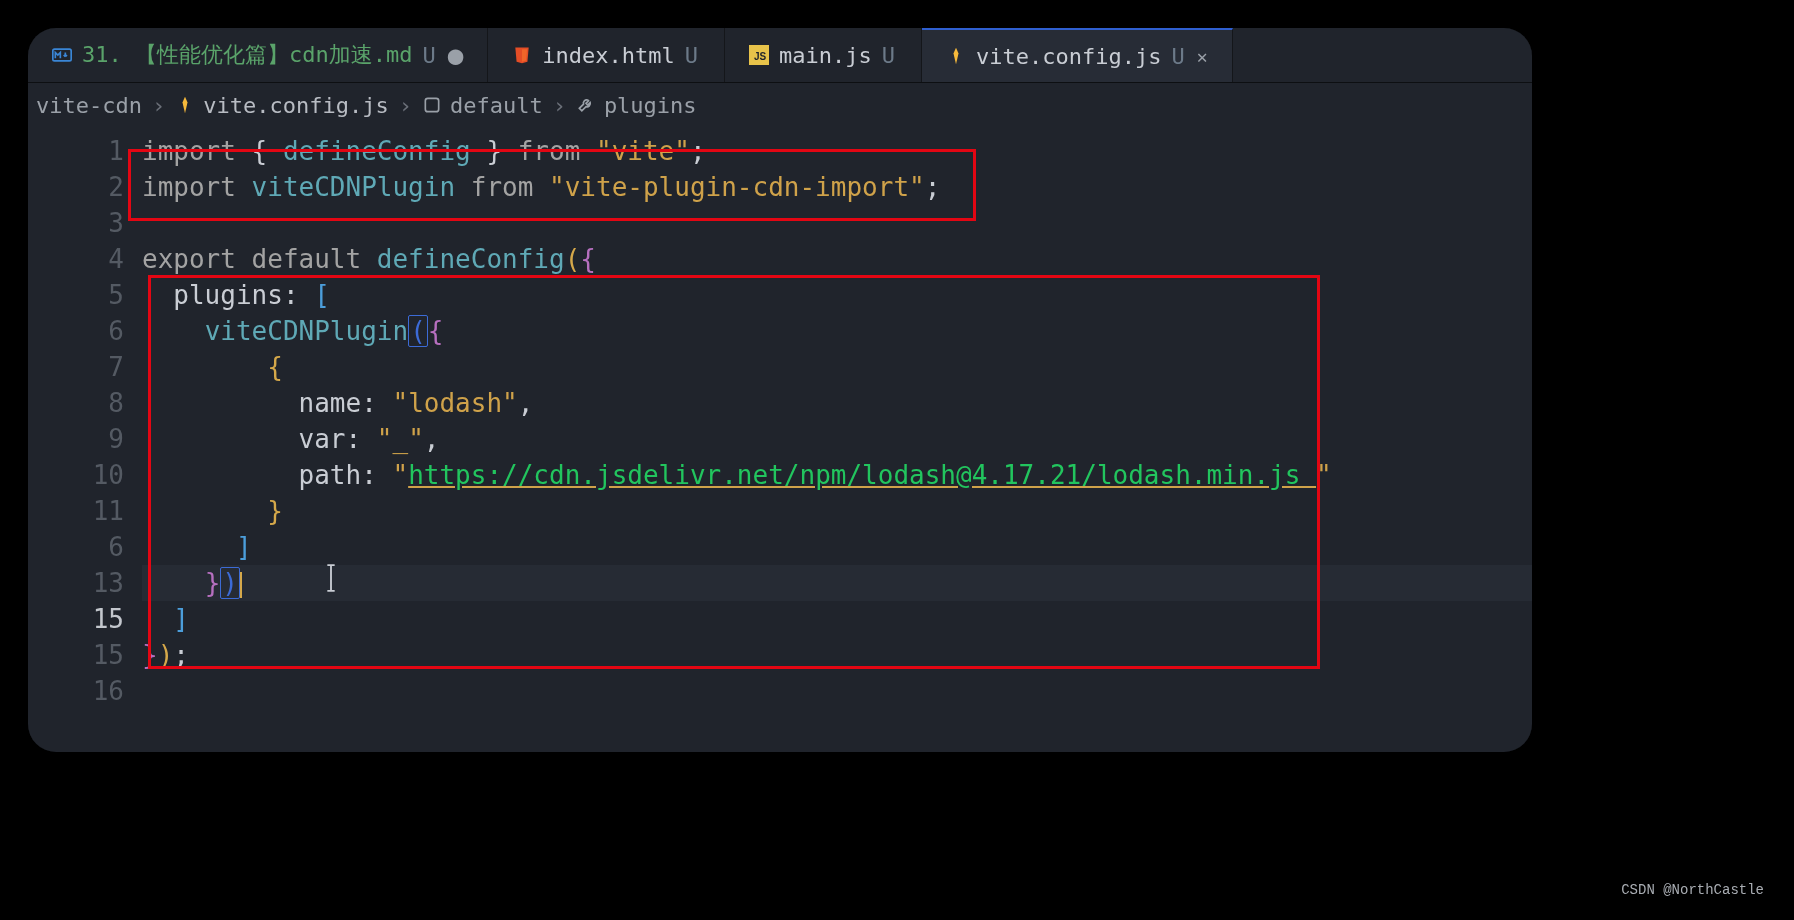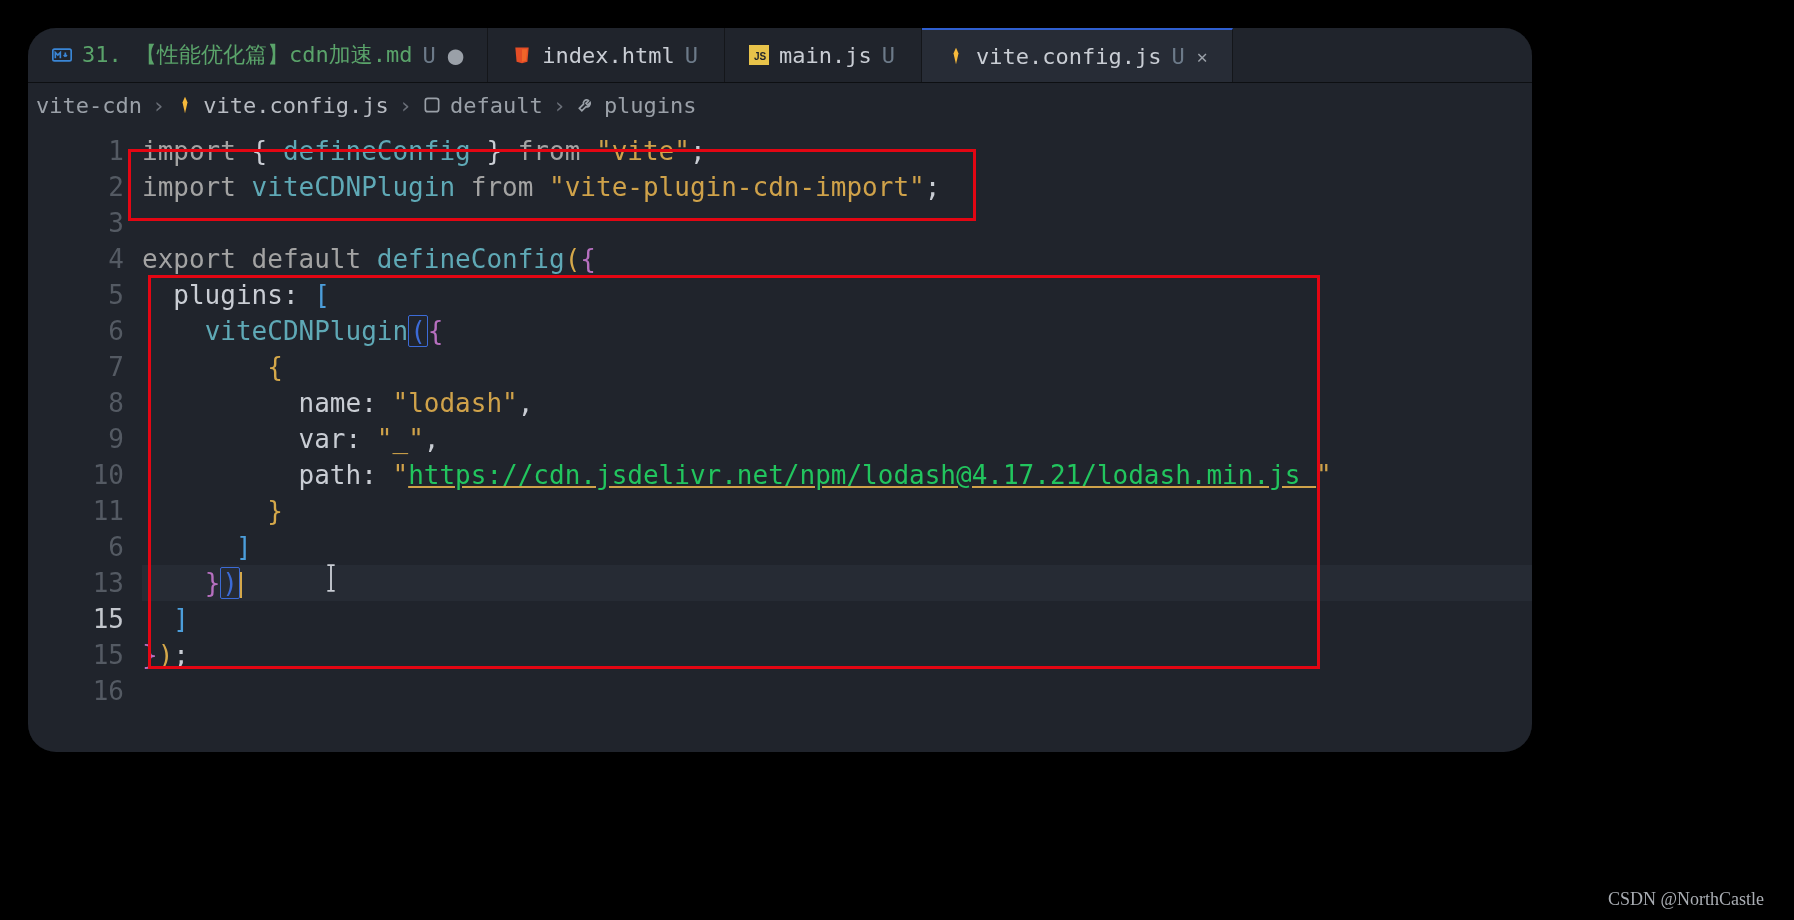--- a/index.html
+++ b/index.html
@@ -36,21 +36,21 @@
   .brkt{color:#d5a84a;}
   .brkt2{color:#b66fbf;}
   .brkt3{color:#4c9edb;}
   .brkt-match{color:#3c6bd6;border:1px solid #3c6bd6;border-radius:2px;padding:0 1px;}
   
   .hl{position:absolute;border:3px solid #e30613;pointer-events:none;}
   
   .ibeam{position:absolute;color:#c9cdd4;}
   .ibeam svg{width:22px;height:30px;stroke:#c9cdd4;stroke-width:2;}
   
-  .wm{position:absolute;right:30px;bottom:10px;color:#a9adb3;font-family:Liberation Serif, serif;font-size:18px;}
+  .wm{position:absolute;right:30px;bottom:22px;color:#a9adb3;font-family:Liberation Mono, monospace;font-size:14px;}
 </style>
 </head>
 <body>
 
 <div class="frame">
 
   <div class="tabbar">
     <div class="tab">
       <span class="ic">
         <svg viewBox="0 0 24 24">

